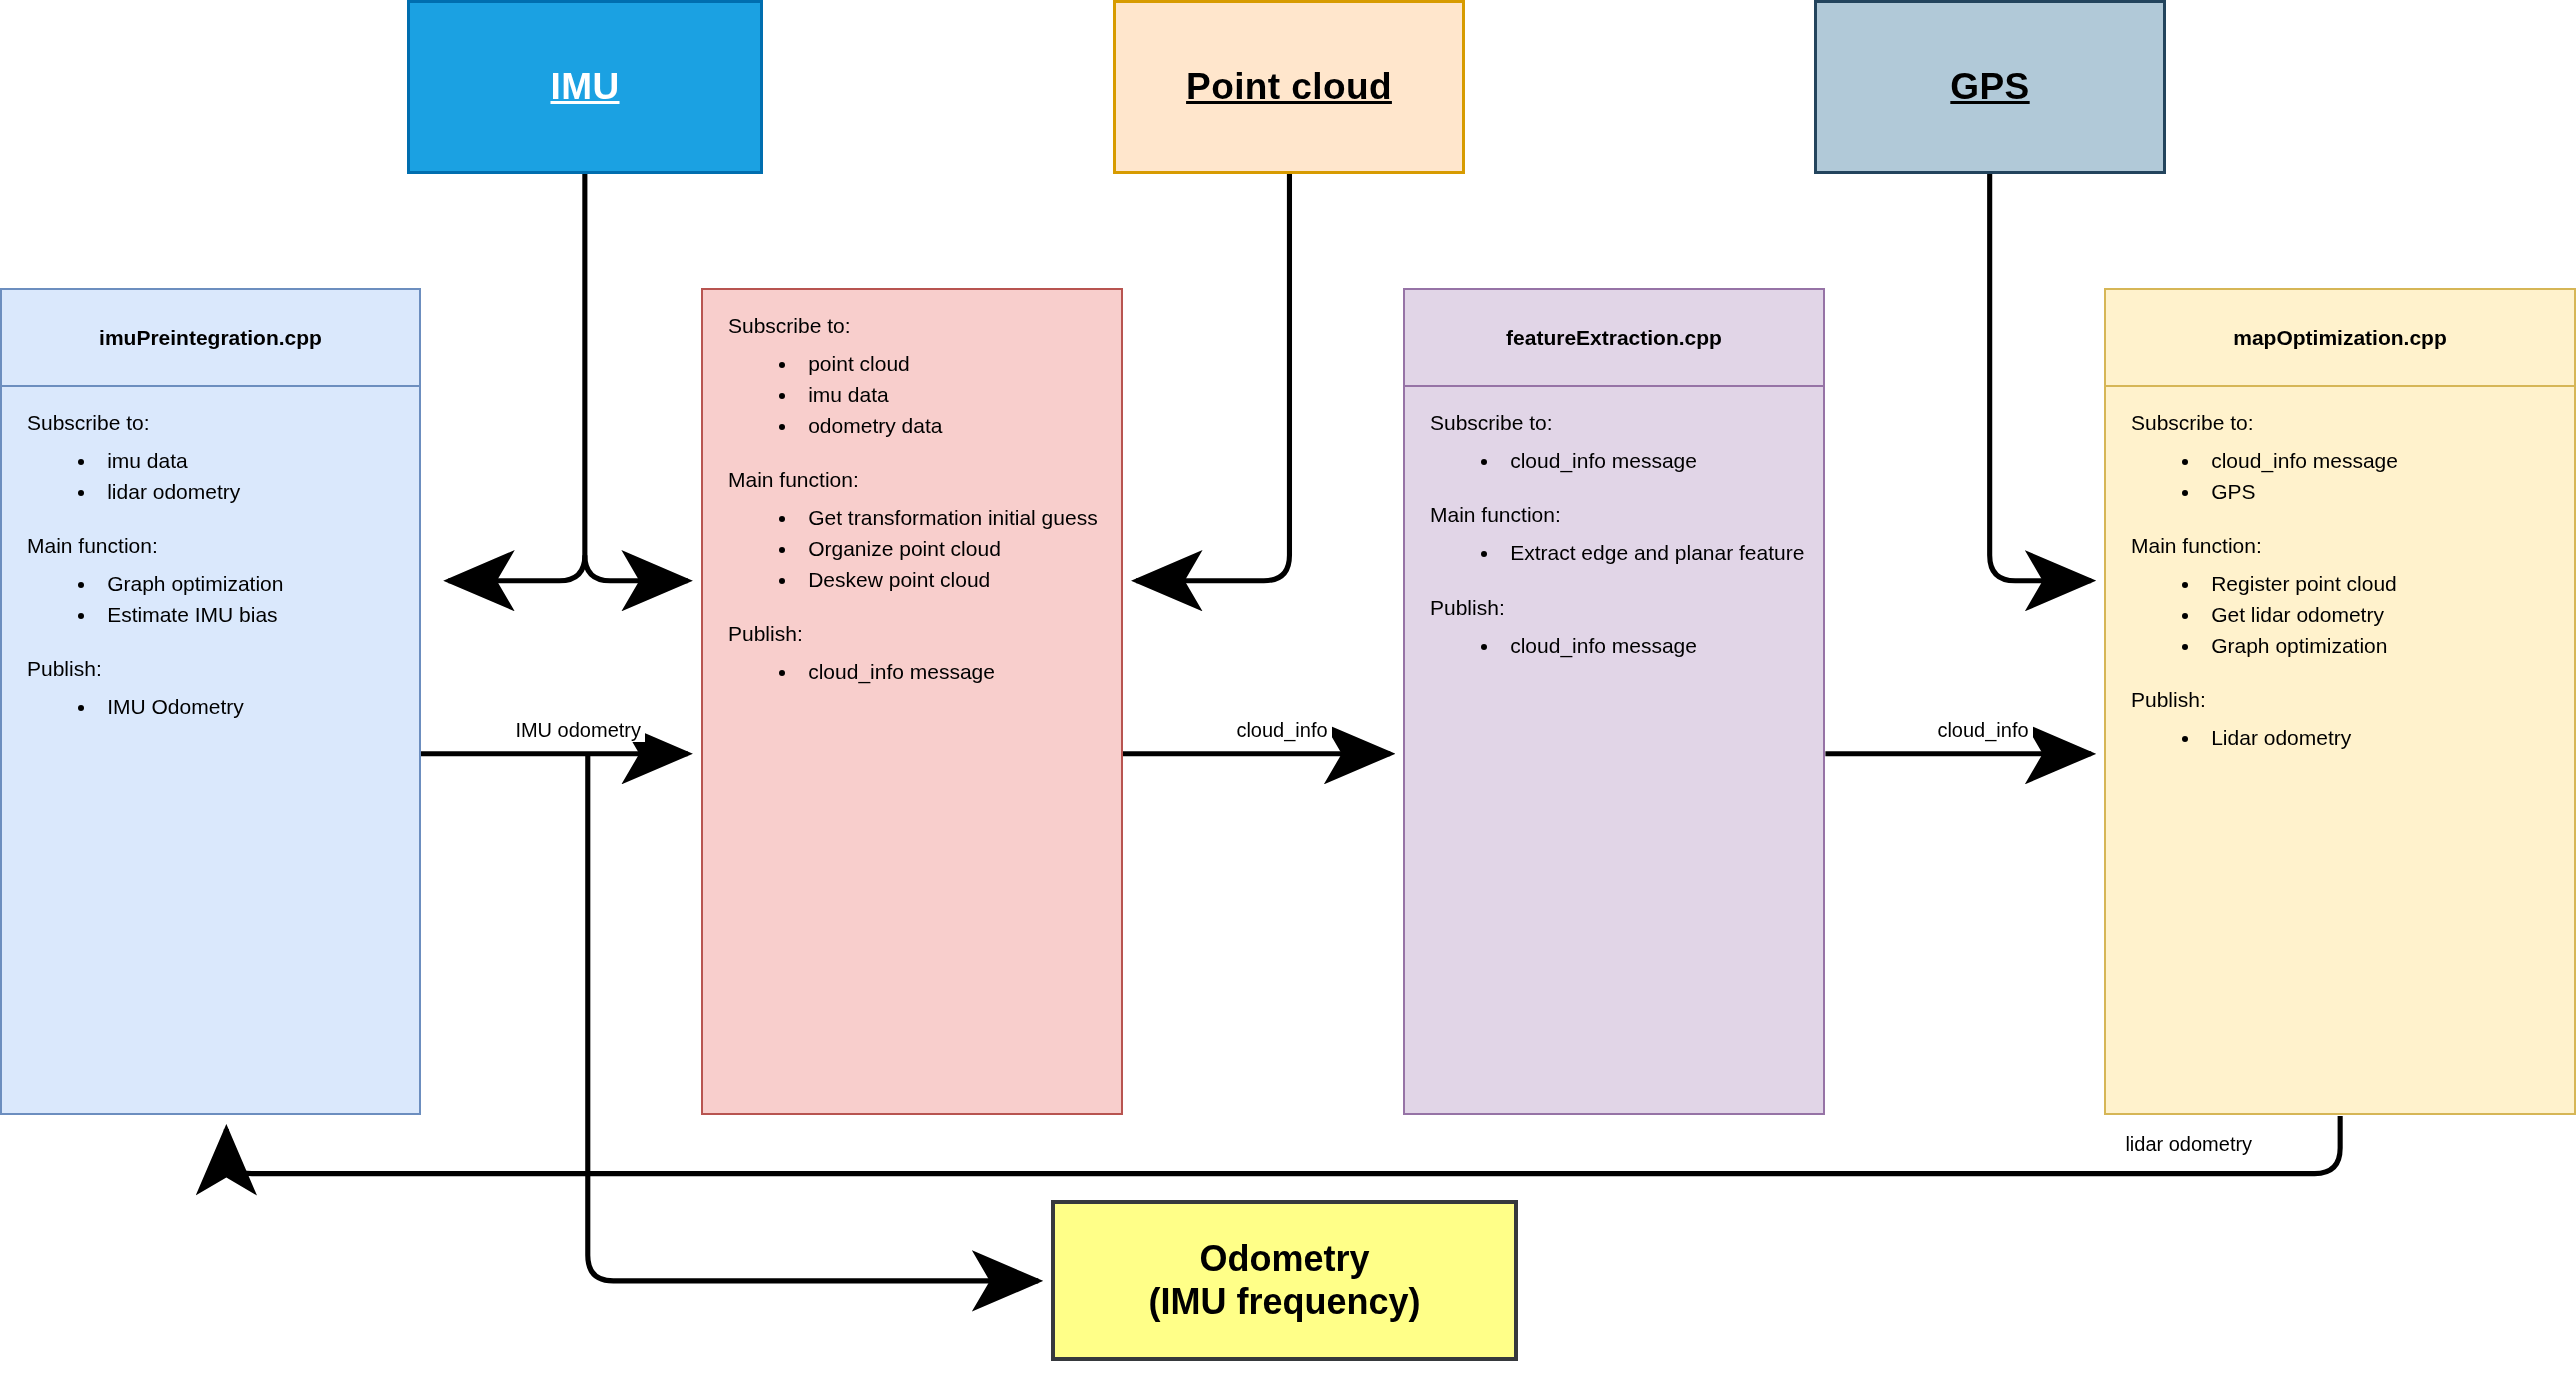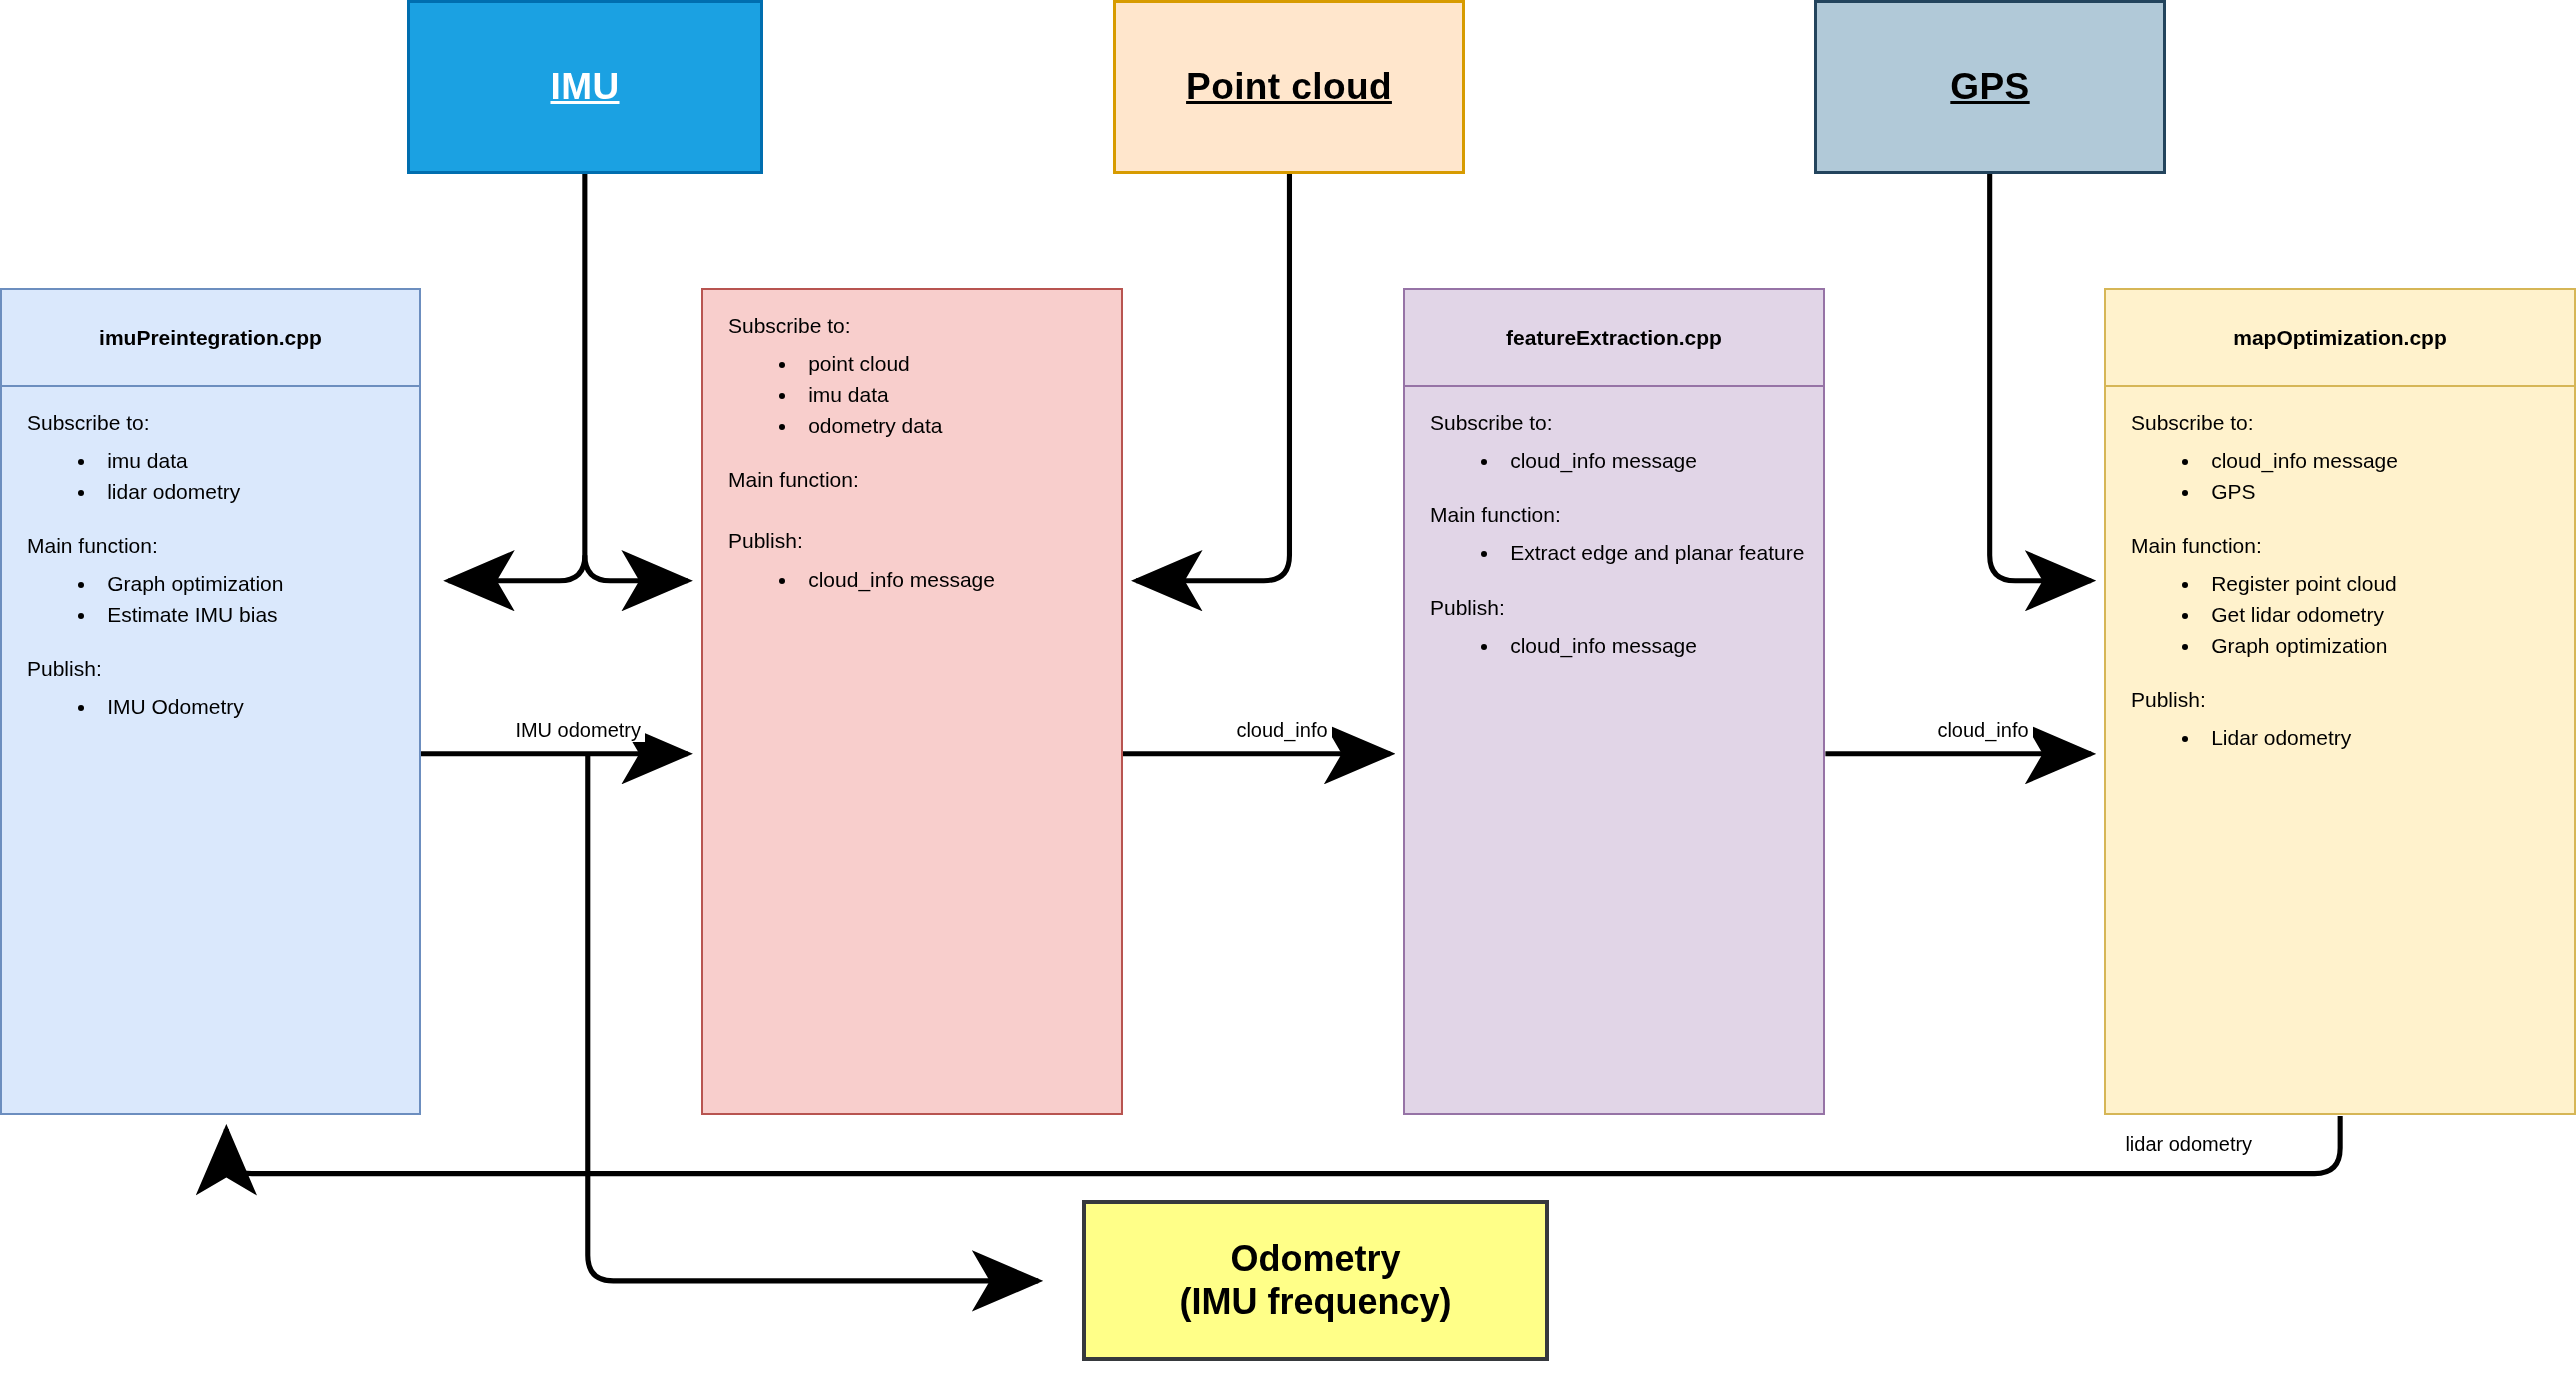--- a/index.html
+++ b/index.html
@@ -103,21 +103,21 @@
   #box-featext { left: 1403px; width: 422px; background: #e1d5e7; border-color: #9673a6; }
   #box-featext .mod-title { background: #e1d5e7; border-bottom-color: #9673a6; }
 
   #box-mapopt { left: 2104px; width: 472px; background: #fff2cc; border-color: #d6b656; }
   #box-mapopt .mod-title { background: #fff2cc; border-bottom-color: #d6b656; }
 
   
   #odom-box {
     position: absolute;
     box-sizing: border-box;
-    left: 1082px; top: 1200px; width: 467px; height: 161px;
+    left: 1051px; top: 1200px; width: 467px; height: 161px;
     background: #ffff88;
     border: 4.4px solid #36393d;
     display: flex;
     flex-direction: column;
     align-items: center;
     justify-content: center;
     font-weight: bold;
     font-size: 36px;
     color: #000;
     line-height: 1.18;
@@ -201,20 +201,25 @@
 <div class="mod-box" id="box-imgproj">
   <div class="mod-body">
     <div class="sec-label">Subscribe to:</div>
     <ul class="items">
       <li>point cloud</li>
       <li>imu data</li>
       <li>odometry data</li>
     </ul>
     <div class="sec-gap"></div>
     <div class="sec-label">Main function:</div>
+    <ul class="items">
+      <li>Get transformation initial guess</li>
+      <li>Organize point cloud</li>
+      <li>Deskew point cloud</li>
+    </ul>
     <div class="sec-gap"></div>
     <div class="sec-label">Publish:</div>
     <ul class="items">
       <li>cloud_info message</li>
     </ul>
   </div>
 </div>
 
 <div class="mod-box" id="box-featext">
   <div class="mod-title">featureExtraction.cpp</div>

